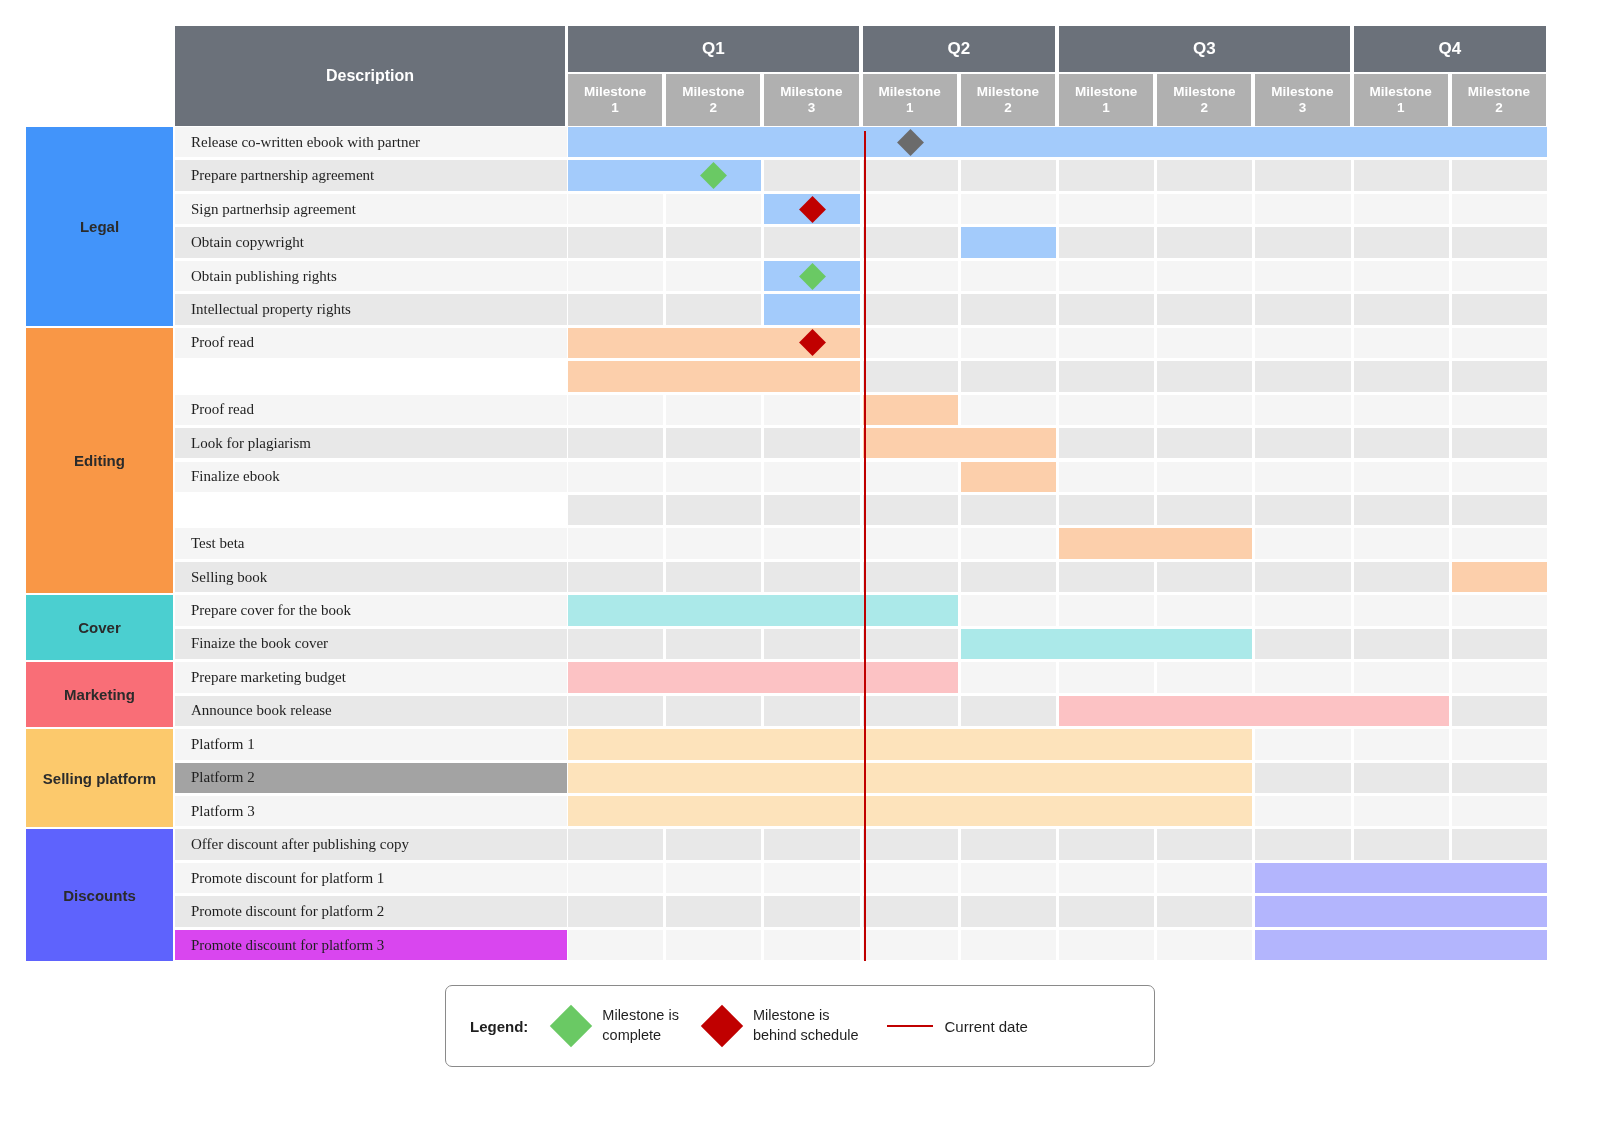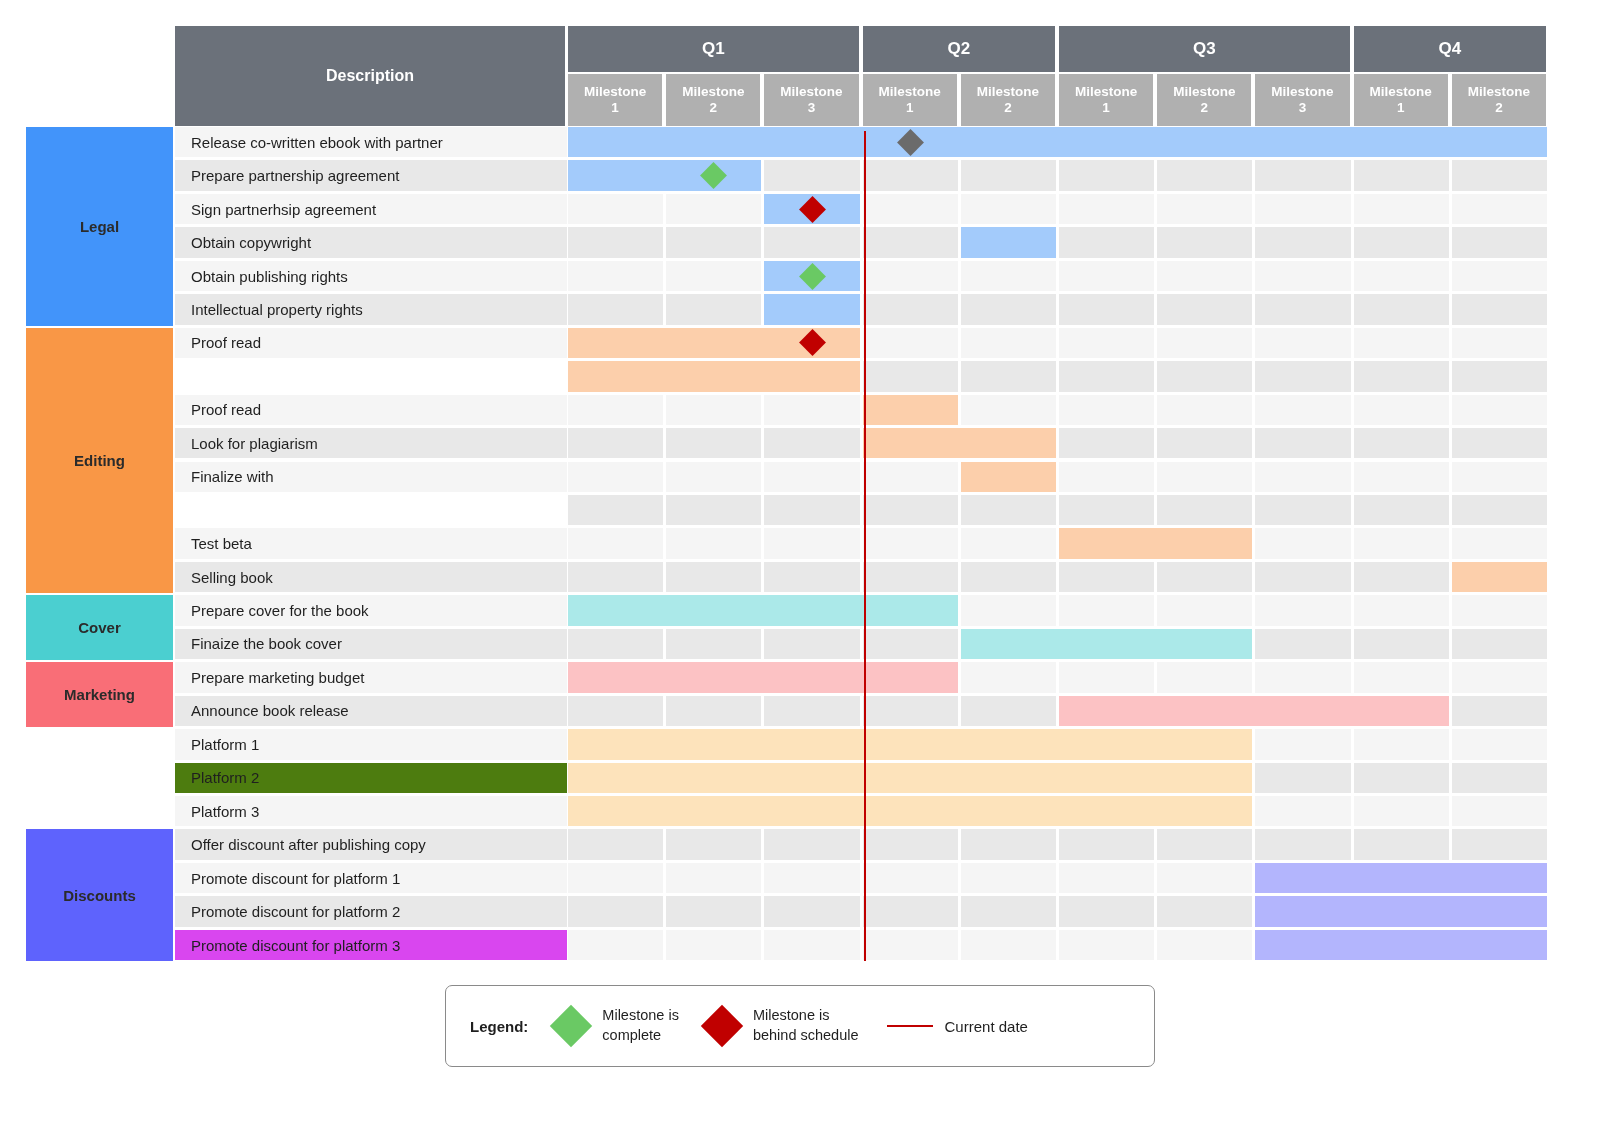--- a/index.html
+++ b/index.html
@@ -46,20 +46,21 @@
     border-right:2px solid #ffffff;
     box-sizing:border-box;
   }
 
   .desc-cell{
     position:absolute;
     display:flex;align-items:center;
     padding-left:16px;
     font-size:15px;color:#1f1f1f;
     box-sizing:border-box;
+    font-family:Liberation Serif, serif;
   }
 
   .slot{position:absolute;box-sizing:border-box;}
 
   .bar{position:absolute;box-sizing:border-box;}
 
   .diamond{
     position:absolute;
     width:19px;height:19px;
     transform:rotate(45deg);
@@ -225,21 +226,21 @@
     <div class="slot" style="left: 666.2px; top: 428.05px; width: 95.2px; height: 30.45px; background: rgb(232, 232, 232);"></div>
     <div class="slot" style="left: 764.4px; top: 428.05px; width: 95.2px; height: 30.45px; background: rgb(232, 232, 232);"></div>
     <div class="slot" style="left: 862.6px; top: 428.05px; width: 95.2px; height: 30.45px; background: rgb(232, 232, 232);"></div>
     <div class="slot" style="left: 960.8px; top: 428.05px; width: 95.2px; height: 30.45px; background: rgb(232, 232, 232);"></div>
     <div class="slot" style="left: 1059px; top: 428.05px; width: 95.2px; height: 30.45px; background: rgb(232, 232, 232);"></div>
     <div class="slot" style="left: 1157.2px; top: 428.05px; width: 95.2px; height: 30.45px; background: rgb(232, 232, 232);"></div>
     <div class="slot" style="left: 1255.4px; top: 428.05px; width: 95.2px; height: 30.45px; background: rgb(232, 232, 232);"></div>
     <div class="slot" style="left: 1353.6px; top: 428.05px; width: 95.2px; height: 30.45px; background: rgb(232, 232, 232);"></div>
     <div class="slot" style="left: 1451.8px; top: 428.05px; width: 95.2px; height: 30.45px; background: rgb(232, 232, 232);"></div>
     <div class="bar" style="left: 862.6px; top: 428.05px; width: 193.4px; height: 30.45px; background: rgb(252, 207, 171);"></div>
-    <div class="desc-cell" style="left: 175px; top: 461.5px; width: 392px; height: 30.45px; background: rgb(245, 245, 245);">Finalize with</div>
+    <div class="desc-cell" style="left: 175px; top: 461.5px; width: 392px; height: 30.45px; background: rgb(245, 245, 245);">Finalize ebook</div>
     <div class="slot" style="left: 568px; top: 461.5px; width: 95.2px; height: 30.45px; background: rgb(245, 245, 245);"></div>
     <div class="slot" style="left: 666.2px; top: 461.5px; width: 95.2px; height: 30.45px; background: rgb(245, 245, 245);"></div>
     <div class="slot" style="left: 764.4px; top: 461.5px; width: 95.2px; height: 30.45px; background: rgb(245, 245, 245);"></div>
     <div class="slot" style="left: 862.6px; top: 461.5px; width: 95.2px; height: 30.45px; background: rgb(245, 245, 245);"></div>
     <div class="slot" style="left: 960.8px; top: 461.5px; width: 95.2px; height: 30.45px; background: rgb(245, 245, 245);"></div>
     <div class="slot" style="left: 1059px; top: 461.5px; width: 95.2px; height: 30.45px; background: rgb(245, 245, 245);"></div>
     <div class="slot" style="left: 1157.2px; top: 461.5px; width: 95.2px; height: 30.45px; background: rgb(245, 245, 245);"></div>
     <div class="slot" style="left: 1255.4px; top: 461.5px; width: 95.2px; height: 30.45px; background: rgb(245, 245, 245);"></div>
     <div class="slot" style="left: 1353.6px; top: 461.5px; width: 95.2px; height: 30.45px; background: rgb(245, 245, 245);"></div>
     <div class="slot" style="left: 1451.8px; top: 461.5px; width: 95.2px; height: 30.45px; background: rgb(245, 245, 245);"></div>
@@ -321,33 +322,34 @@
     <div class="slot" style="left: 666.2px; top: 695.65px; width: 95.2px; height: 30.45px; background: rgb(232, 232, 232);"></div>
     <div class="slot" style="left: 764.4px; top: 695.65px; width: 95.2px; height: 30.45px; background: rgb(232, 232, 232);"></div>
     <div class="slot" style="left: 862.6px; top: 695.65px; width: 95.2px; height: 30.45px; background: rgb(232, 232, 232);"></div>
     <div class="slot" style="left: 960.8px; top: 695.65px; width: 95.2px; height: 30.45px; background: rgb(232, 232, 232);"></div>
     <div class="slot" style="left: 1059px; top: 695.65px; width: 95.2px; height: 30.45px; background: rgb(232, 232, 232);"></div>
     <div class="slot" style="left: 1157.2px; top: 695.65px; width: 95.2px; height: 30.45px; background: rgb(232, 232, 232);"></div>
     <div class="slot" style="left: 1255.4px; top: 695.65px; width: 95.2px; height: 30.45px; background: rgb(232, 232, 232);"></div>
     <div class="slot" style="left: 1353.6px; top: 695.65px; width: 95.2px; height: 30.45px; background: rgb(232, 232, 232);"></div>
     <div class="slot" style="left: 1451.8px; top: 695.65px; width: 95.2px; height: 30.45px; background: rgb(232, 232, 232);"></div>
     <div class="bar" style="left: 1059px; top: 695.65px; width: 389.8px; height: 30.45px; background: rgb(252, 194, 196);"></div>
+    <div class="cat-cell" style="left: 26px; top: 729.1px; width: 147px; height: 98.35px; background: rgb(252, 201, 108);">Selling platform</div>
     <div class="desc-cell" style="left: 175px; top: 729.1px; width: 392px; height: 30.45px; background: rgb(245, 245, 245);">Platform 1</div>
     <div class="slot" style="left: 568px; top: 729.1px; width: 95.2px; height: 30.45px; background: rgb(245, 245, 245);"></div>
     <div class="slot" style="left: 666.2px; top: 729.1px; width: 95.2px; height: 30.45px; background: rgb(245, 245, 245);"></div>
     <div class="slot" style="left: 764.4px; top: 729.1px; width: 95.2px; height: 30.45px; background: rgb(245, 245, 245);"></div>
     <div class="slot" style="left: 862.6px; top: 729.1px; width: 95.2px; height: 30.45px; background: rgb(245, 245, 245);"></div>
     <div class="slot" style="left: 960.8px; top: 729.1px; width: 95.2px; height: 30.45px; background: rgb(245, 245, 245);"></div>
     <div class="slot" style="left: 1059px; top: 729.1px; width: 95.2px; height: 30.45px; background: rgb(245, 245, 245);"></div>
     <div class="slot" style="left: 1157.2px; top: 729.1px; width: 95.2px; height: 30.45px; background: rgb(245, 245, 245);"></div>
     <div class="slot" style="left: 1255.4px; top: 729.1px; width: 95.2px; height: 30.45px; background: rgb(245, 245, 245);"></div>
     <div class="slot" style="left: 1353.6px; top: 729.1px; width: 95.2px; height: 30.45px; background: rgb(245, 245, 245);"></div>
     <div class="slot" style="left: 1451.8px; top: 729.1px; width: 95.2px; height: 30.45px; background: rgb(245, 245, 245);"></div>
     <div class="bar" style="left: 568px; top: 729.1px; width: 684.4px; height: 30.45px; background: rgb(253, 227, 187);"></div>
-    <div class="desc-cell" style="left: 175px; top: 762.55px; width: 392px; height: 30.45px; background: #4d7c0f;">Platform 2</div>
+    <div class="desc-cell" style="left: 175px; top: 762.55px; width: 392px; height: 30.45px; background: #a3a3a3;">Platform 2</div>
     <div class="slot" style="left: 568px; top: 762.55px; width: 95.2px; height: 30.45px; background: rgb(232, 232, 232);"></div>
     <div class="slot" style="left: 666.2px; top: 762.55px; width: 95.2px; height: 30.45px; background: rgb(232, 232, 232);"></div>
     <div class="slot" style="left: 764.4px; top: 762.55px; width: 95.2px; height: 30.45px; background: rgb(232, 232, 232);"></div>
     <div class="slot" style="left: 862.6px; top: 762.55px; width: 95.2px; height: 30.45px; background: rgb(232, 232, 232);"></div>
     <div class="slot" style="left: 960.8px; top: 762.55px; width: 95.2px; height: 30.45px; background: rgb(232, 232, 232);"></div>
     <div class="slot" style="left: 1059px; top: 762.55px; width: 95.2px; height: 30.45px; background: rgb(232, 232, 232);"></div>
     <div class="slot" style="left: 1157.2px; top: 762.55px; width: 95.2px; height: 30.45px; background: rgb(232, 232, 232);"></div>
     <div class="slot" style="left: 1255.4px; top: 762.55px; width: 95.2px; height: 30.45px; background: rgb(232, 232, 232);"></div>
     <div class="slot" style="left: 1353.6px; top: 762.55px; width: 95.2px; height: 30.45px; background: rgb(232, 232, 232);"></div>
     <div class="slot" style="left: 1451.8px; top: 762.55px; width: 95.2px; height: 30.45px; background: rgb(232, 232, 232);"></div>

